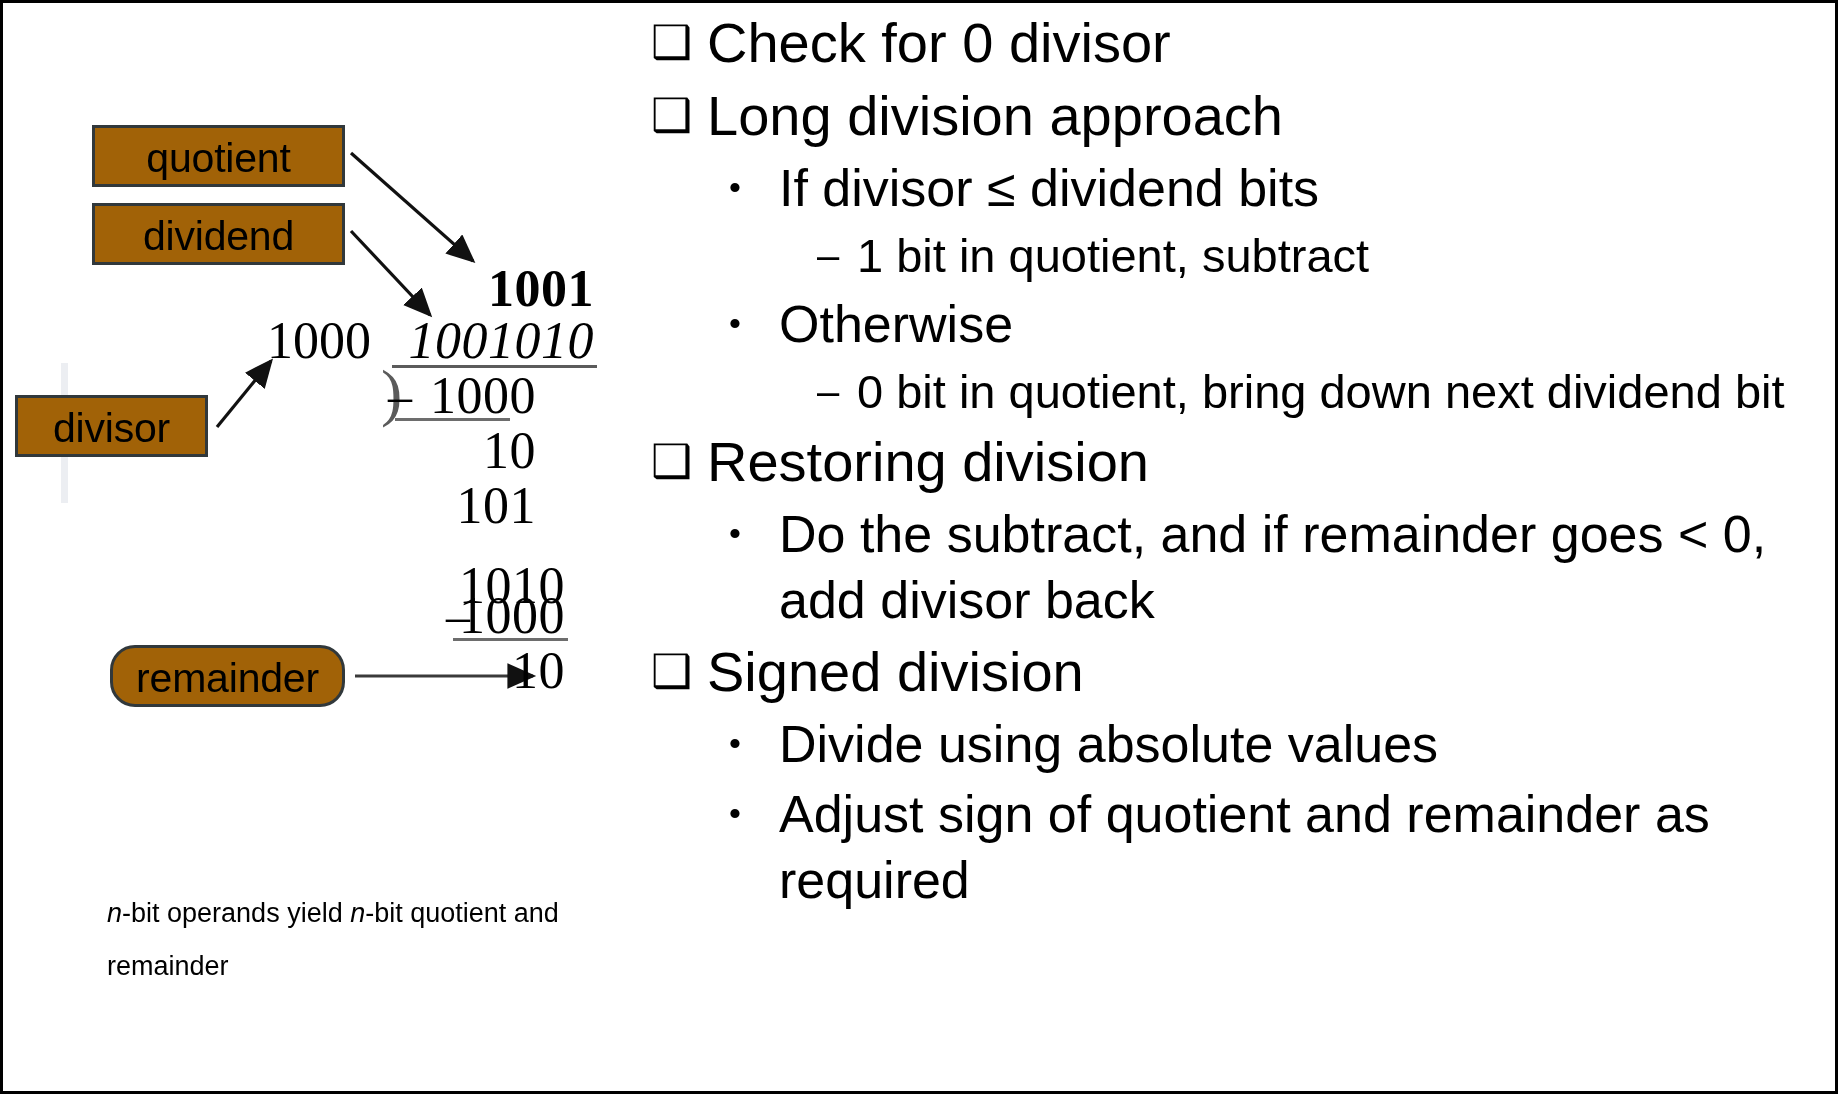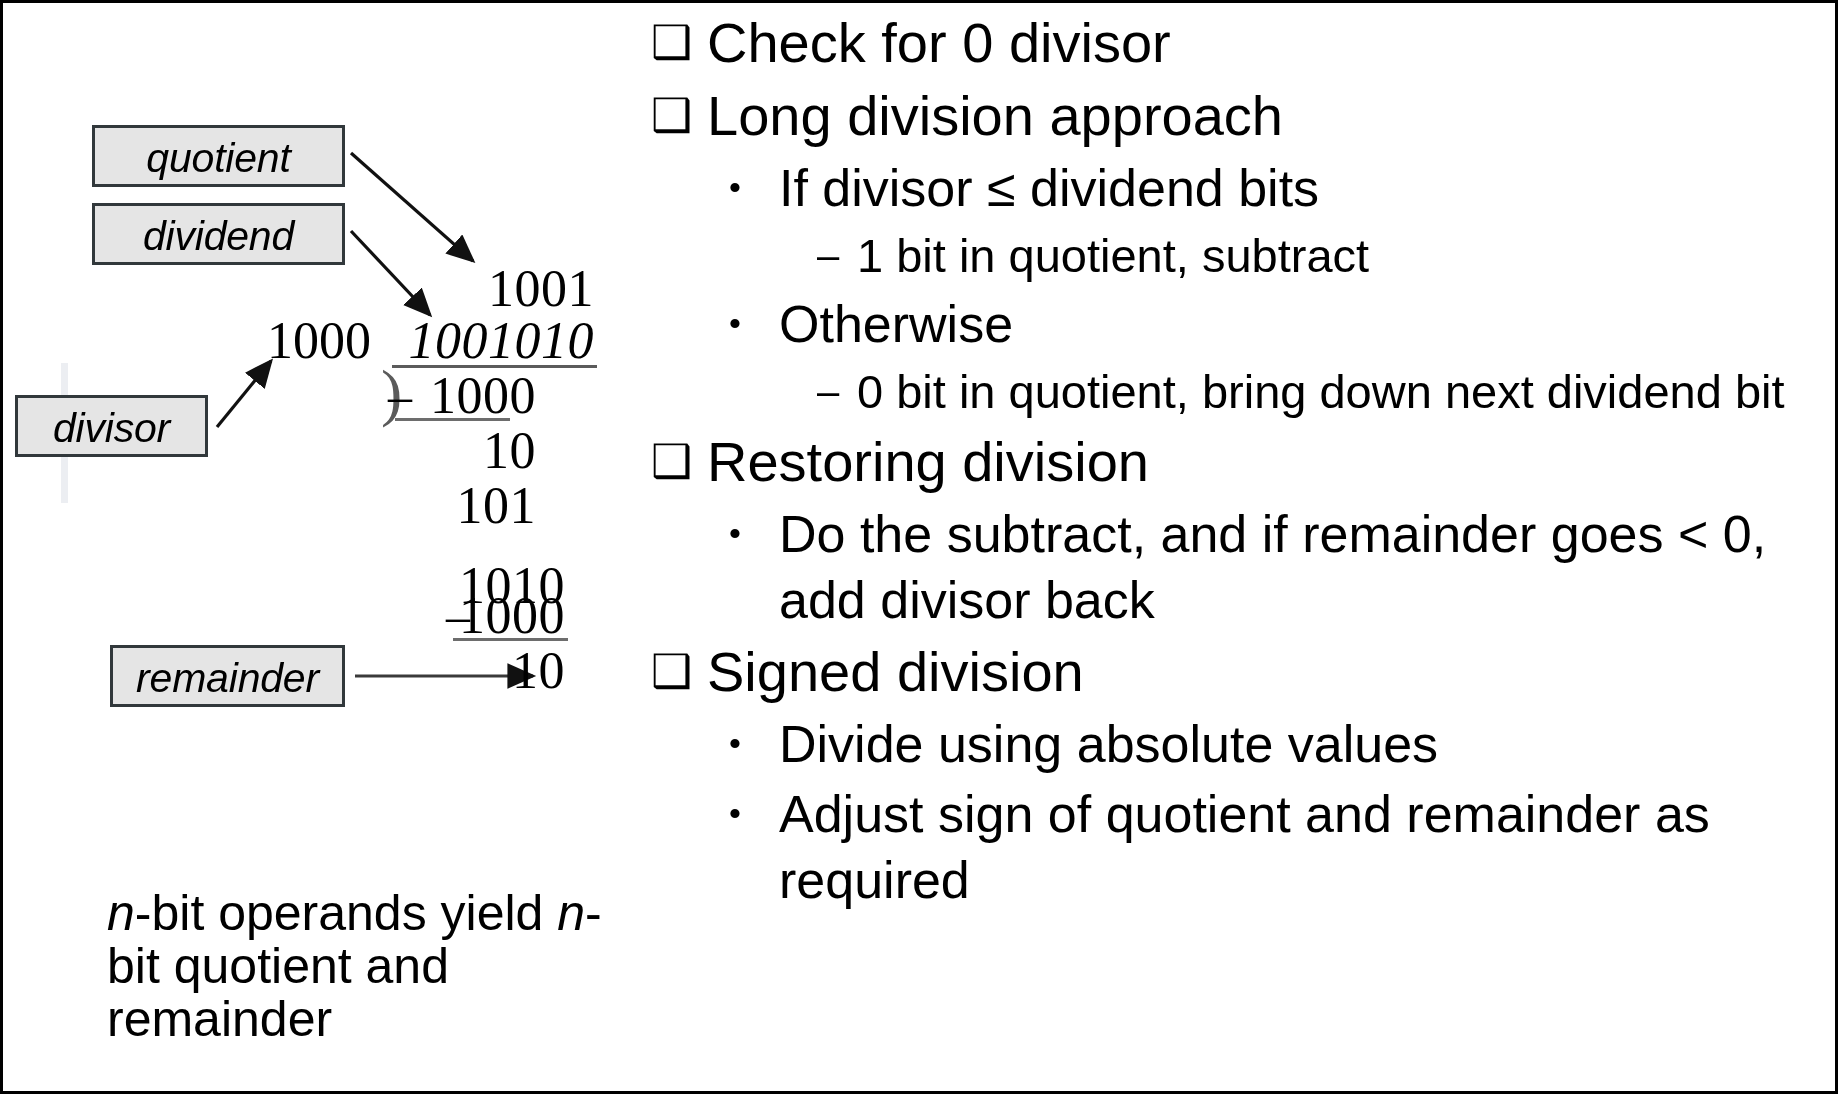--- a/index.html
+++ b/index.html
@@ -27,39 +27,38 @@
   #figure-panel {
     position: absolute;
     left: 0;
     top: 0;
     width: 740px;
     height: 1094px;
   }
 
   .callout-box {
     position: absolute;
-    background: #e5e5e5;
+    background: #a16207;
     border: 3px solid #31383b;
     box-sizing: border-box;
     display: flex;
     align-items: center;
     justify-content: center;
     font-family: "Liberation Sans", sans-serif;
     font-size: 41px;
     line-height: 1;
     color: #000000;
     letter-spacing: -0.2px;
-    font-style: italic;
   }
   .callout-box .lbl { position: relative; top: 2px; }
 
   #box-quotient  { left: 89px;  top: 122px; width: 253px; height: 62px; }
   #box-dividend  { left: 89px;  top: 200px; width: 253px; height: 62px; }
   #box-divisor   { left: 12px;  top: 392px; width: 193px; height: 62px; }
-  #box-remainder { left: 107px; top: 642px; width: 235px; height: 62px; }
+  #box-remainder { left: 107px; top: 642px; width: 235px; height: 62px; border-radius: 25px; }
 
   
   #ghost-line {
     position: absolute;
     left: 58px;
     top: 360px;
     width: 7px;
     height: 140px;
     background: #eceef2;
   }
@@ -95,21 +94,21 @@
     text-align: right;
     letter-spacing: 0.5px;
   }
   .ld-minus {
     position: absolute;
     top: 0;
     font-size: 48px;
   }
   
   #row-quotient .ld-num { right: 29px; }
-  #row-quotient { height: 52px; }
+  #row-quotient { height: 52px; font-weight: bold; }
 
   
   #vinculum {
     position: absolute;
     left: 389px;
     top: 52px;
     width: 205px;
     height: 3px;
     background: #5b5b5b;
   }
@@ -151,21 +150,21 @@
 
   #row-final .ld-num { right: 58px; }
 
   
   #figure-caption {
     position: absolute;
     left: 104px;
     top: 884px;
     width: 520px;
     font-family: "Liberation Sans", sans-serif;
-    font-size: 50px;
+    font-size: 27px;
     line-height: 53px;
     color: #000000;
   }
   #figure-caption i { font-style: italic; }
 
   
   #outline-panel {
     position: absolute;
     left: 640px;
     top: 0;

